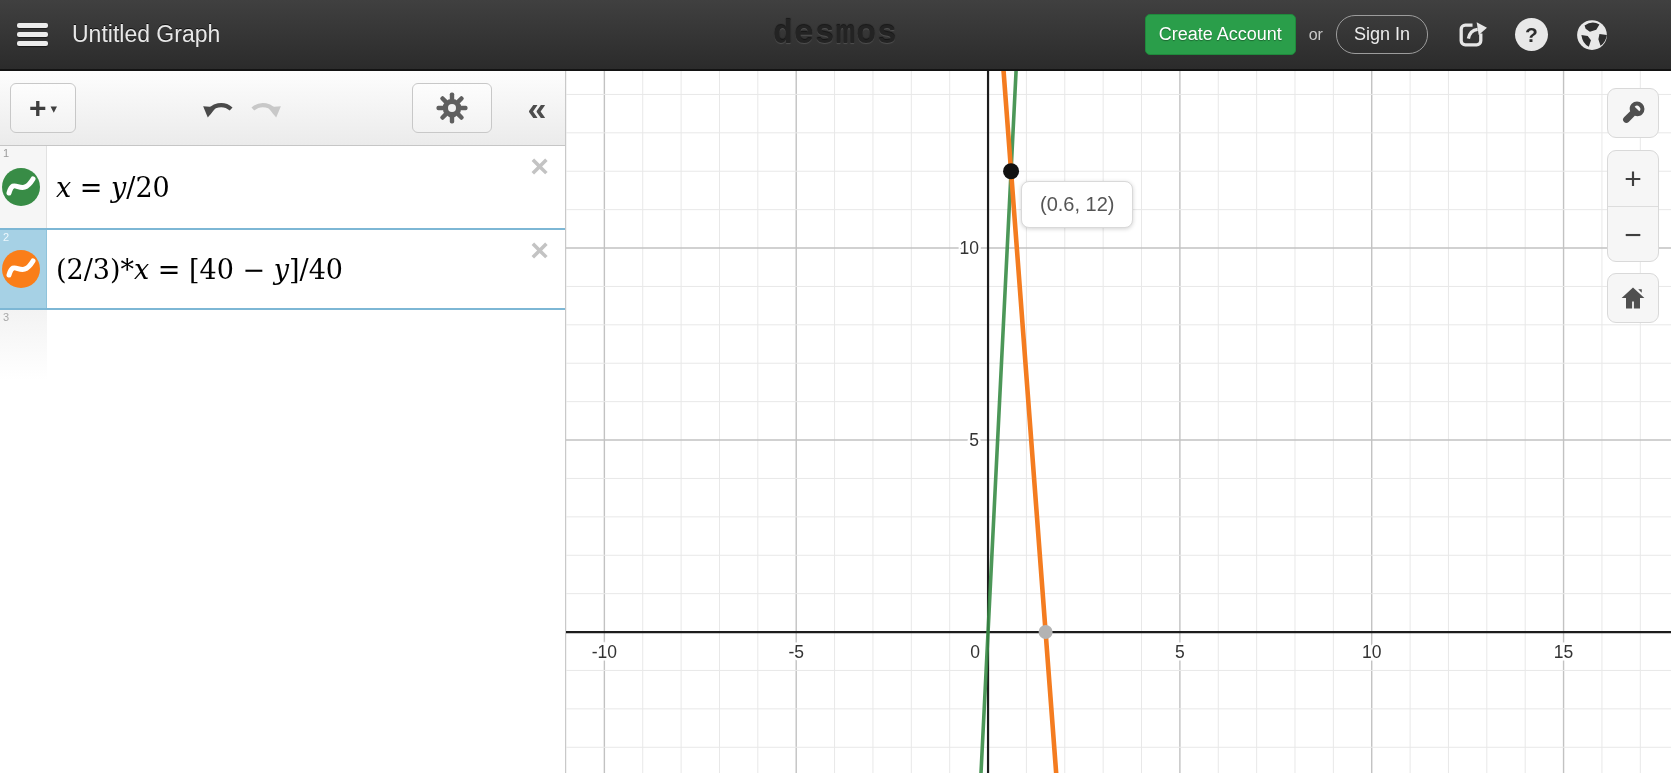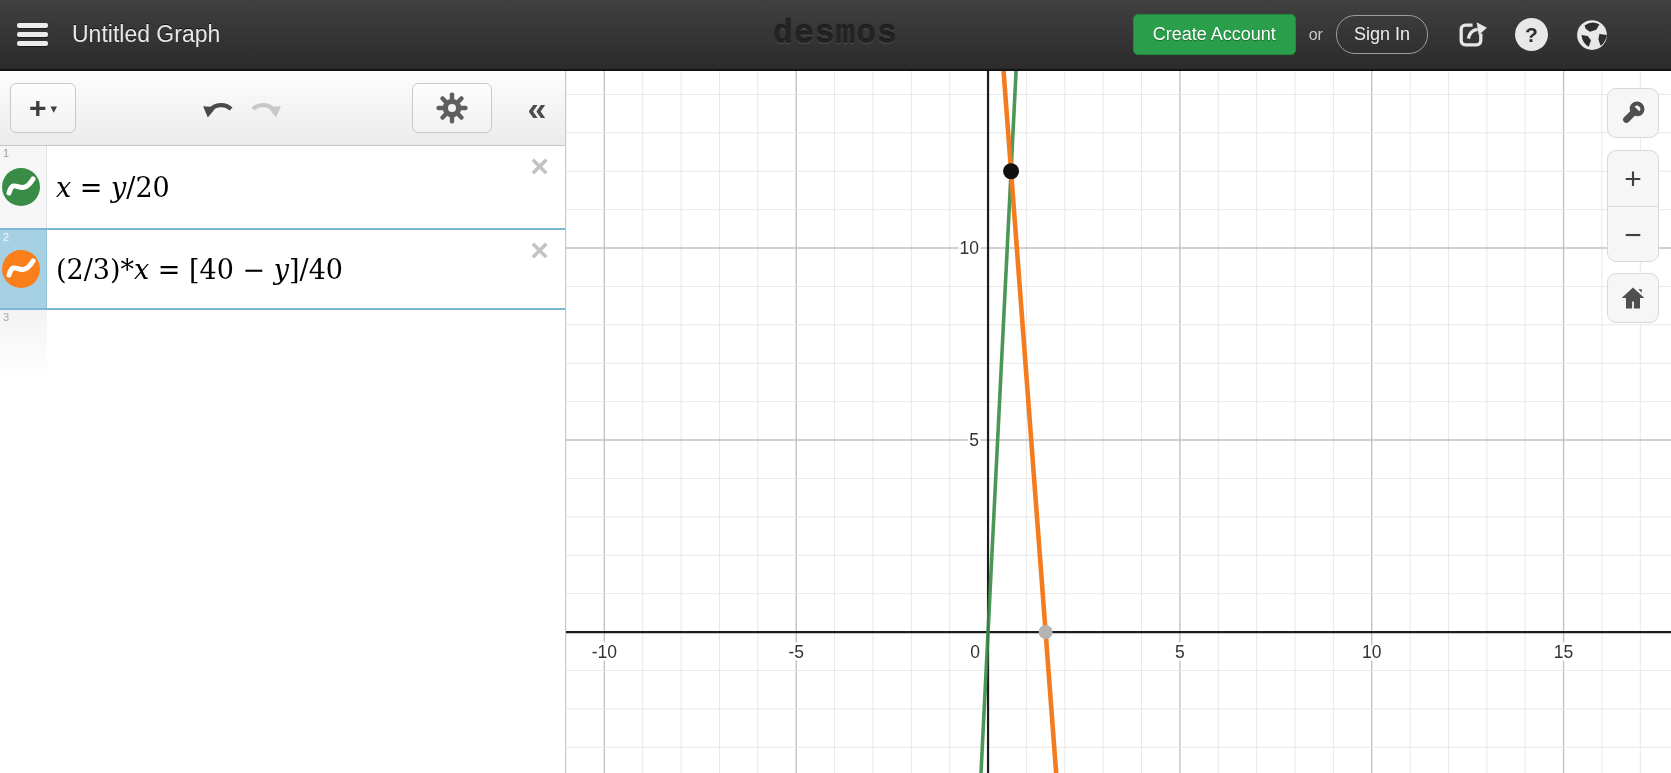--- a/index.html
+++ b/index.html
@@ -12,21 +12,21 @@
     display:flex; align-items:center; }
   .hamburger { margin-left:15px; cursor:pointer; padding:6px 2px; }
   .hamburger .bar { width:31px; height:5px; background:#ececec; border-radius:2px;
     margin:4px 0; box-shadow:0 1px 1px rgba(0,0,0,.5); }
   .doc-title { margin-left:22px; color:#e8e8e8; font-size:23px; text-shadow:0 -1px 0 #111; }
   .logo { position:absolute; left:50%; transform:translateX(-50%); font-size:33px;
     font-weight:bold; letter-spacing:1px; color:#232323;
     text-shadow:0 1px 1px rgba(255,255,255,.14), 0 -1px 1px rgba(0,0,0,.6);font-family:Liberation Mono, monospace; }
   .header-right { margin-left:auto; margin-right:62px; display:flex; align-items:center; }
   .btn-create { background:#2a9e4a; border:1px solid #1f8a3c; color:#fff; font-size:18px;
-    padding:9px 19px; border-radius:5px; cursor:pointer; text-shadow:0 1px 1px rgba(0,0,0,.35); }
+    padding:9px 13px; border-radius:5px; cursor:pointer; text-shadow:0 1px 1px rgba(0,0,0,.35); }
   .or-label { color:#c9c9c9; font-size:16px; margin:8px 13px; }
   .btn-signin { background:transparent; border:1px solid #9c9c9c; color:#ededed; font-size:18px;
     padding:8px 17px; border-radius:19px; cursor:pointer; }
   .hdr-icon { margin-left:27px; cursor:pointer; display:flex; align-items:center; }
   .help-circle { width:33px; height:33px; border-radius:50%; background:#e8e8e8;
     display:flex; align-items:center; justify-content:center; }
   .help-circle span { color:#2d2d2d; font-size:21px; font-weight:bold; }
 
   
   .panel { position:absolute; left:0; top:71px; width:566px; height:702px;
@@ -259,20 +259,21 @@
         <text x="38.36805555555556" y="587.062363238512" text-anchor="middle" stroke="#fff" stroke-width="5" paint-order="stroke" fill="#333333">-10</text>
         <text x="230.20833333333331" y="587.062363238512" text-anchor="middle" stroke="#fff" stroke-width="5" paint-order="stroke" fill="#333333">-5</text>
         <text x="414.0486111111111" y="587.062363238512" text-anchor="end" stroke="#fff" stroke-width="5" paint-order="stroke" fill="#333333">0</text>
         <text x="613.8888888888889" y="587.062363238512" text-anchor="middle" stroke="#fff" stroke-width="5" paint-order="stroke" fill="#333333">5</text>
         <text x="805.7291666666666" y="587.062363238512" text-anchor="middle" stroke="#fff" stroke-width="5" paint-order="stroke" fill="#333333">10</text>
         <text x="997.5694444444445" y="587.062363238512" text-anchor="middle" stroke="#fff" stroke-width="5" paint-order="stroke" fill="#333333">15</text>
         <text x="413.0486111111111" y="375.04923413566746" text-anchor="end" stroke="#fff" stroke-width="5" paint-order="stroke" fill="#333333">5</text>
         <text x="413.0486111111111" y="183.03610503282277" text-anchor="end" stroke="#fff" stroke-width="5" paint-order="stroke" fill="#333333">10</text>
       </svg>
 
+    <div class="tooltip">(0.6, 12)</div>
 
     <div class="gbtn btn-wrench">
       <svg width="30" height="30" viewBox="0 0 32 32">
         <path d="M16 2 a8 8 0 0 1 8 8 c0 3.2 -2 5.6 -4.5 6.8 V26 a3.5 3.5 0 0 1 -7 0 V16.8 C10 15.6 8 13.2 8 10 a8 8 0 0 1 8 -8 z M16 6.5 A3.5 3.5 0 0 0 12.5 10 h7 A3.5 3.5 0 0 0 16 6.5 z" fill="#4f4f4f" fill-rule="evenodd" transform="rotate(45 16 16)"></path>
       </svg>
     </div>
     <div class="zoom-block">
       <div class="zoom-half">
         <span>+</span>
       </div>

